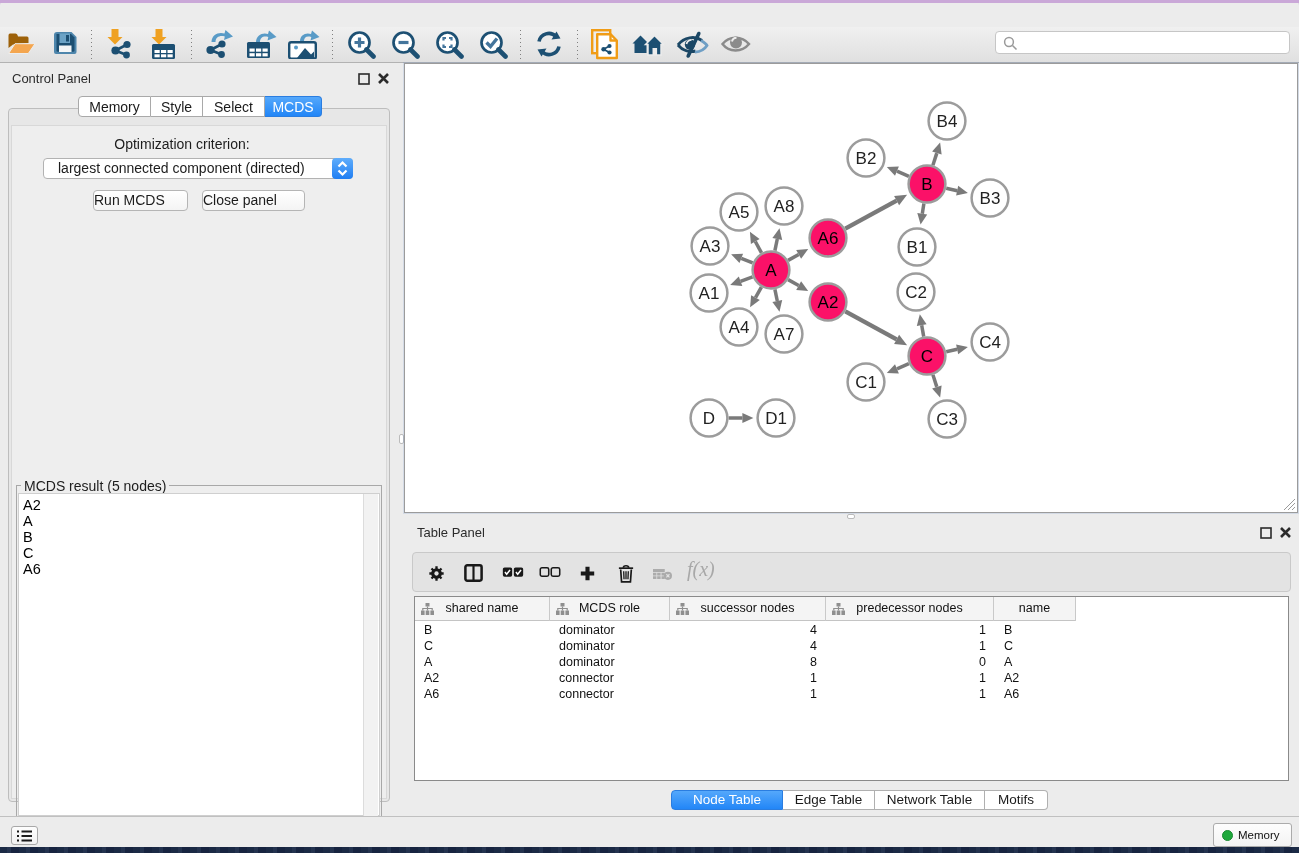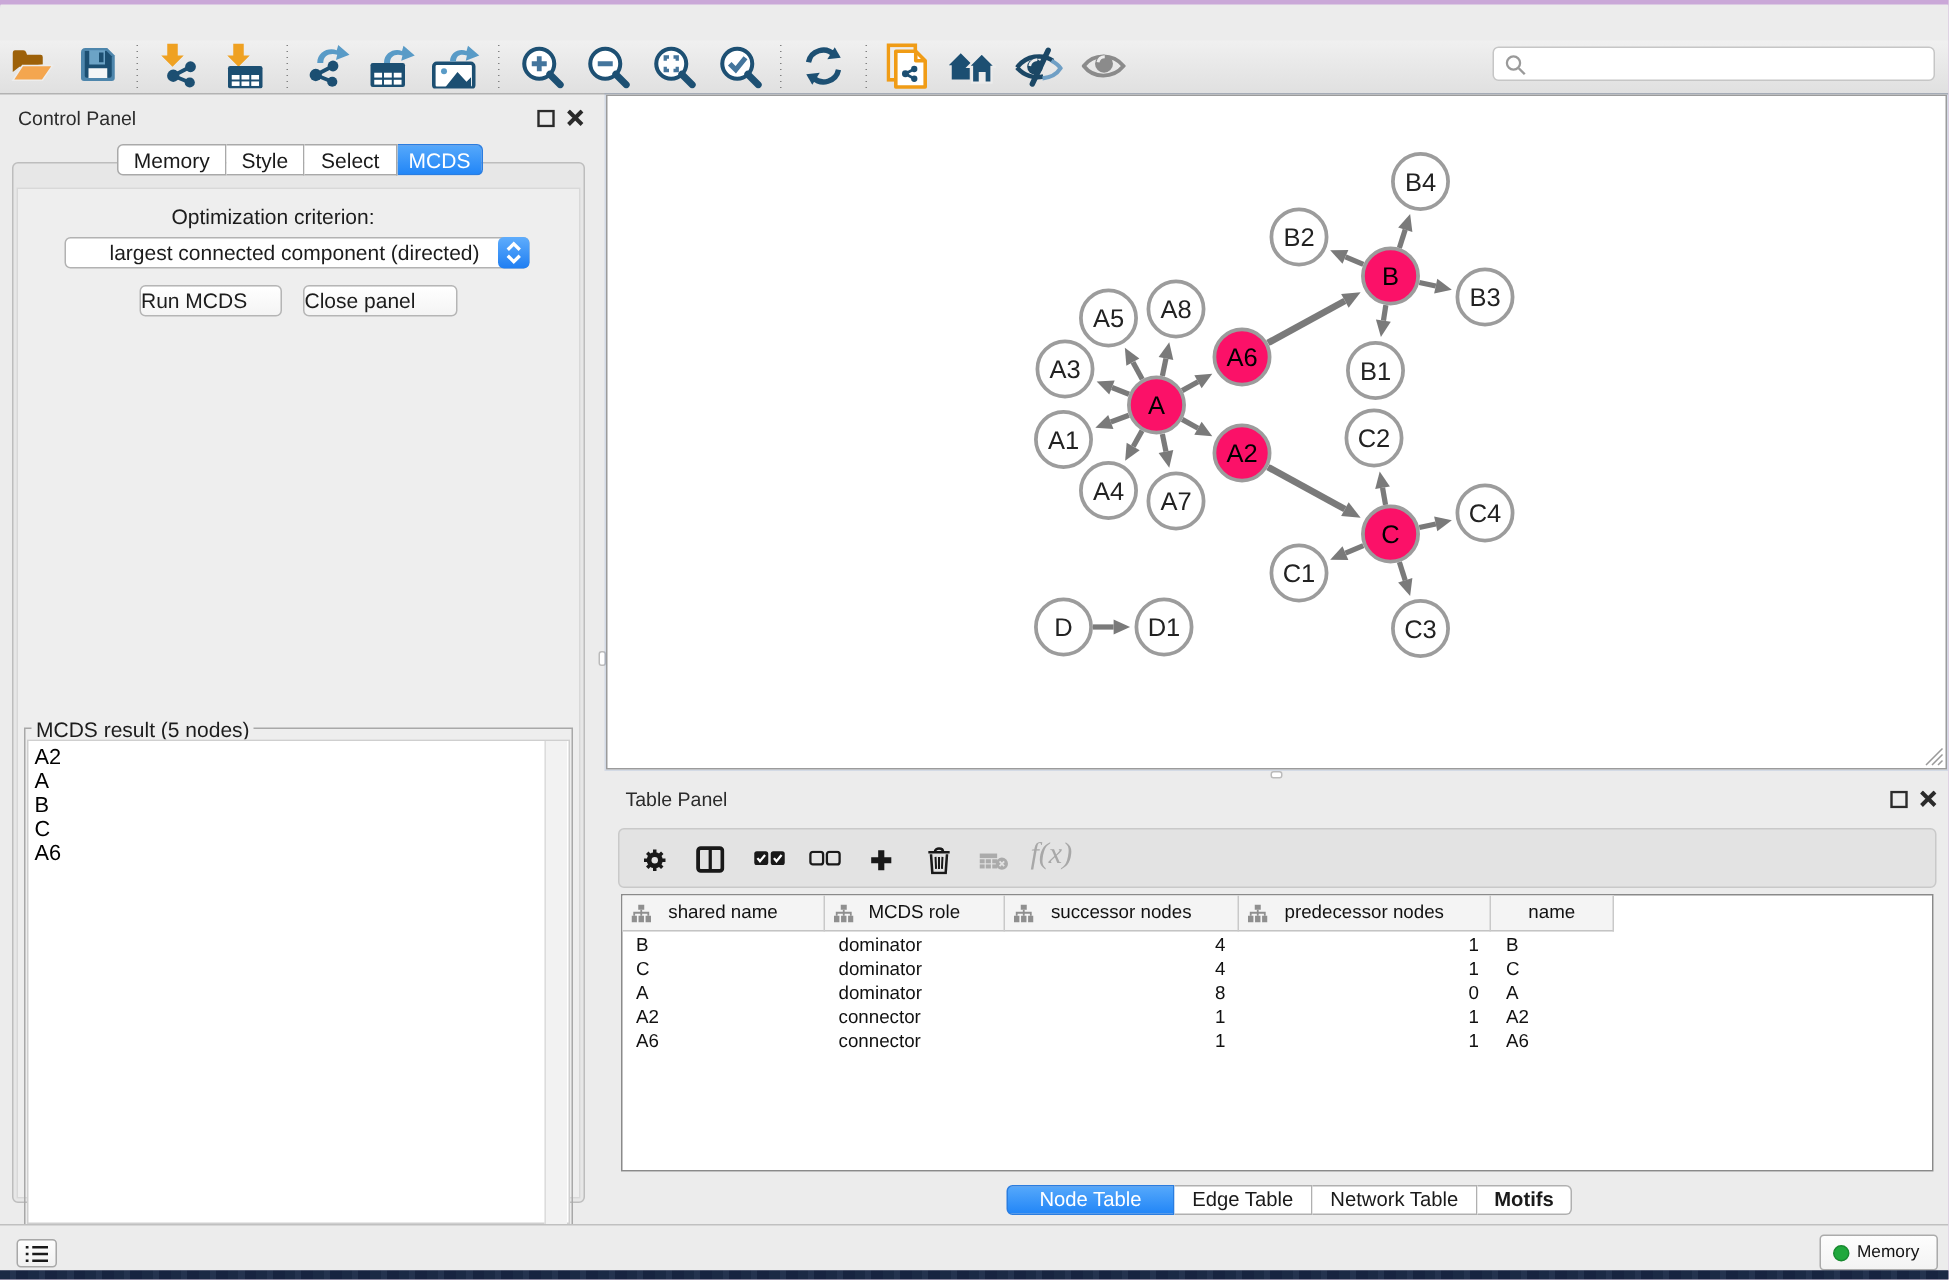--- a/index.html
+++ b/index.html
@@ -32,21 +32,21 @@
 #cp-inner { position:absolute; left:11px; top:125px; width:376px; height:674px; background:#eeeeee;
   border:1px solid #d8d8d8; }
 .tabbar { position:absolute; top:96px; left:78px; height:21px; display:flex; font-size:14px; z-index:5; }
 .tabbar .tab { background:#fff; border:1px solid #a9a9a9; border-left:none; color:#1a1a1a;
   text-align:center; line-height:20px; }
 .tabbar .tab.first { border-left:1px solid #a9a9a9; border-radius:4px 0 0 4px; }
 .tabbar .tab.last { border-radius:0 4px 4px 0; }
 .tabbar .tab.sel { background:linear-gradient(#55a8fb,#2286f7); color:#fff; border-color:#2a7de0; }
 #opt-label { position:absolute; left:8px; top:136px; width:348px; text-align:center; font-size:14px; color:#1c1c1c; }
 #dropdown { position:absolute; left:43px; top:158px; width:310px; height:21px; background:#fff;
-  border:1px solid #b2b2b2; border-radius:4px; font-size:14px; color:#1c1c1c; line-height:19px; padding-left:29px; }
+  border:1px solid #b2b2b2; border-radius:4px; font-size:14px; color:#1c1c1c; line-height:19px; padding-left:14px; }
 #dropdown .spin { position:absolute; right:-1px; top:-1px; width:21px; height:21px; border-radius:4px;
   background:linear-gradient(#5fadfc,#1f7ef2); }
 .btn { position:absolute; height:21px; background:linear-gradient(#ffffff,#f4f4f4); border:1px solid #b5b5b5;
   border-radius:4px; font-size:14px; color:#1c1c1c; text-align:left; line-height:19px; }
 #mcds-group { position:absolute; left:16px; top:461px; width:366px; height:333px; border:1px solid #a8a8a8;margin-top:24px; }
 #mcds-label { position:absolute; left:4px; top:-8px; background:#eeeeee; padding:0 3px; font-size:14px; color:#1c1c1c; }
 #mcds-list { position:absolute; left:1px; top:7px; width:362px; height:323px; background:#fff; border:1px solid #cfcfcf;
   font-size:14.5px; color:#000; line-height:16px; padding:3px 0 0 4px; }
 #mcds-scroll { position:absolute; right:1px; top:0px; width:15px; height:322px; background:#f2f2f2;
   border-left:1px solid #dcdcdc; }
@@ -73,21 +73,21 @@
 .th { position:absolute; top:0; height:24px; border-right:1px solid #c9c9c9; }
 .th span { position:absolute; top:0; left:0; width:100%; text-align:center; line-height:23px; }
 .th svg { position:absolute; left:6px; top:6px; }
 .tr { position:absolute; left:0; width:873px; height:16px; font-size:12.5px; color:#111; }
 .td { position:absolute; top:0; height:16px; line-height:16px; }
 .num { text-align:right; }
 
 #bt-tabs { position:absolute; left:671px; top:790px; height:20px; display:flex; font-size:13.5px; }
 #bt-tabs .tab { background:#fff; border:1px solid #b0b0b0; border-left:none; color:#1a1a1a; text-align:center; line-height:18px; }
 #bt-tabs .tab.first { border-left:1px solid #b0b0b0; border-radius:4px 0 0 4px; }
-#bt-tabs .tab.last { border-radius:0 4px 4px 0;font-weight:bold; }
+#bt-tabs .tab.last { border-radius:0 4px 4px 0; }
 #bt-tabs .tab.sel { background:linear-gradient(#55a8fb,#2286f7); color:#fff; border-color:#2a7de0; }
 
 #statusbar { position:absolute; left:0; top:816px; width:1299px; height:31px; background:#ececec; border-top:1px solid #c0c0c0; }
 #sb-left { position:absolute; left:11px; top:9px; width:27px; height:19px; background:linear-gradient(#fdfdfd,#f1f1f1);
   border:1px solid #a8a8a8; border-radius:3px; }
 #sb-mem { position:absolute; left:1213px; top:6px; width:79px; height:24px; background:linear-gradient(#fdfdfd,#f3f3f3);
   border:1px solid #ababab; border-radius:3px; font-size:11.5px; color:#111; line-height:22px; }
 #sb-mem .dot { position:absolute; left:8px; top:6px; width:11px; height:11px; border-radius:50%; background:#1fa83c; border:1px solid #188a30; }
 #sb-mem .mtext { position:absolute; left:24px; }
 </style>

